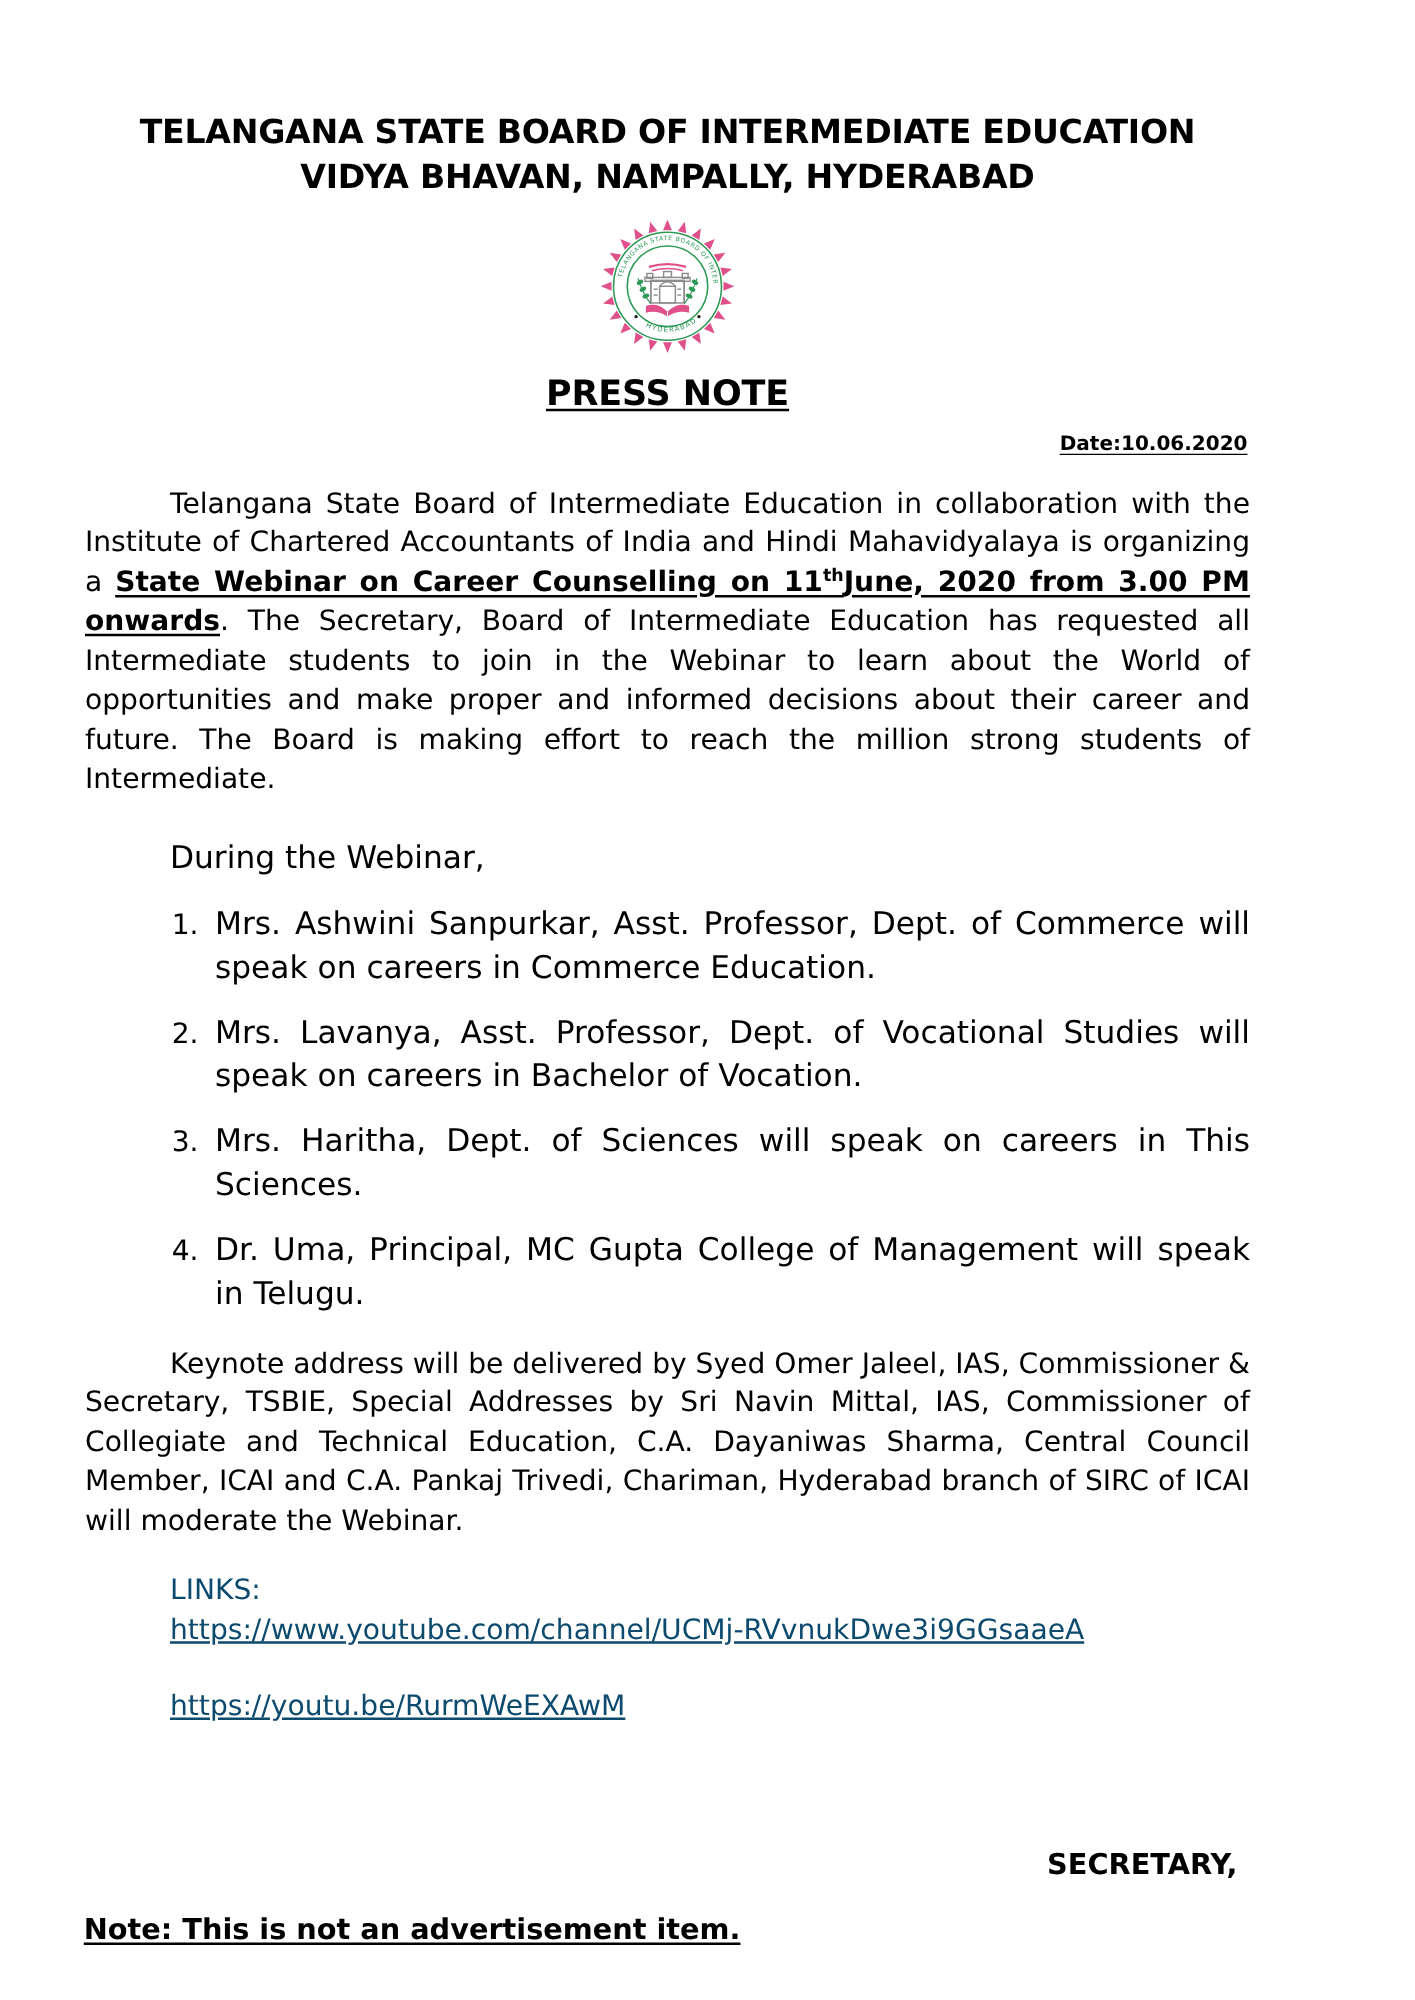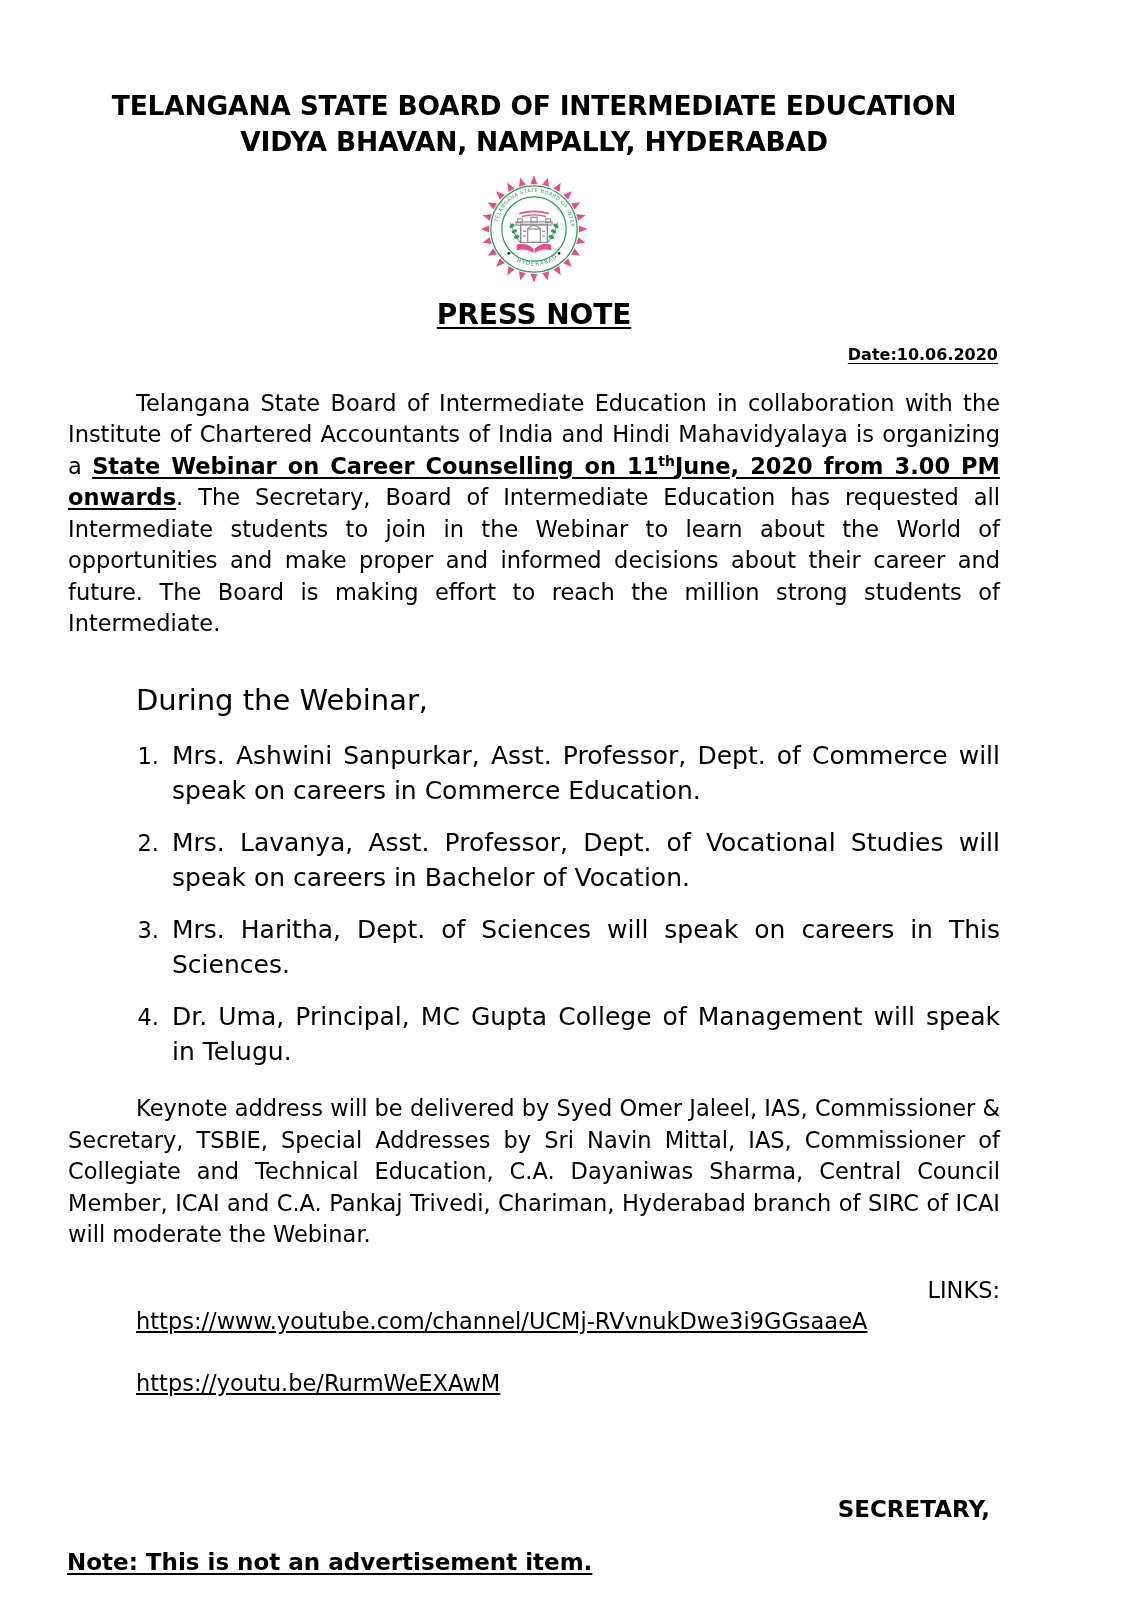--- a/index.html
+++ b/index.html
@@ -96,23 +96,23 @@
     text-decoration: underline;
     text-underline-offset: 3px;
   }
   .bold-underline sup {
     font-size: 0.62em;
     vertical-align: super;
     line-height: 0;
   }
 
   .during-line {
-    font-size: 29px;
+    font-size: 25px;
     line-height: 1.40;
-    margin-top: 40px;
+    margin-top: 28px;
     padding-left: 68px;
   }
 
   
   ol.speakers {
     margin: 18px 0 12px 0;
     padding-left: 98px;
     font-size: 25px;
     line-height: 1.40;
   }
@@ -124,24 +124,24 @@
   }
   ol.speakers li::marker { font-size: 22.5px; }
 
   
   .links-block {
     margin-top: 24px;
     padding-left: 68px;
     font-size: 22.5px;
     line-height: 1.40;
   }
-  .links-label { display: block; color: #000000; text-align: right; }
+  .links-label { display: block; color: #0c4a6e; }
   .link-a {
     display: inline-block;
-    color: #000000;
+    color: #0c4a6e;
     text-decoration: underline;
     text-underline-offset: 2px;
     cursor: pointer;
     text-align: right;
   }
   .link-gap { height: 30px; }
 
   
   .signature {
     margin-top: 96px;

